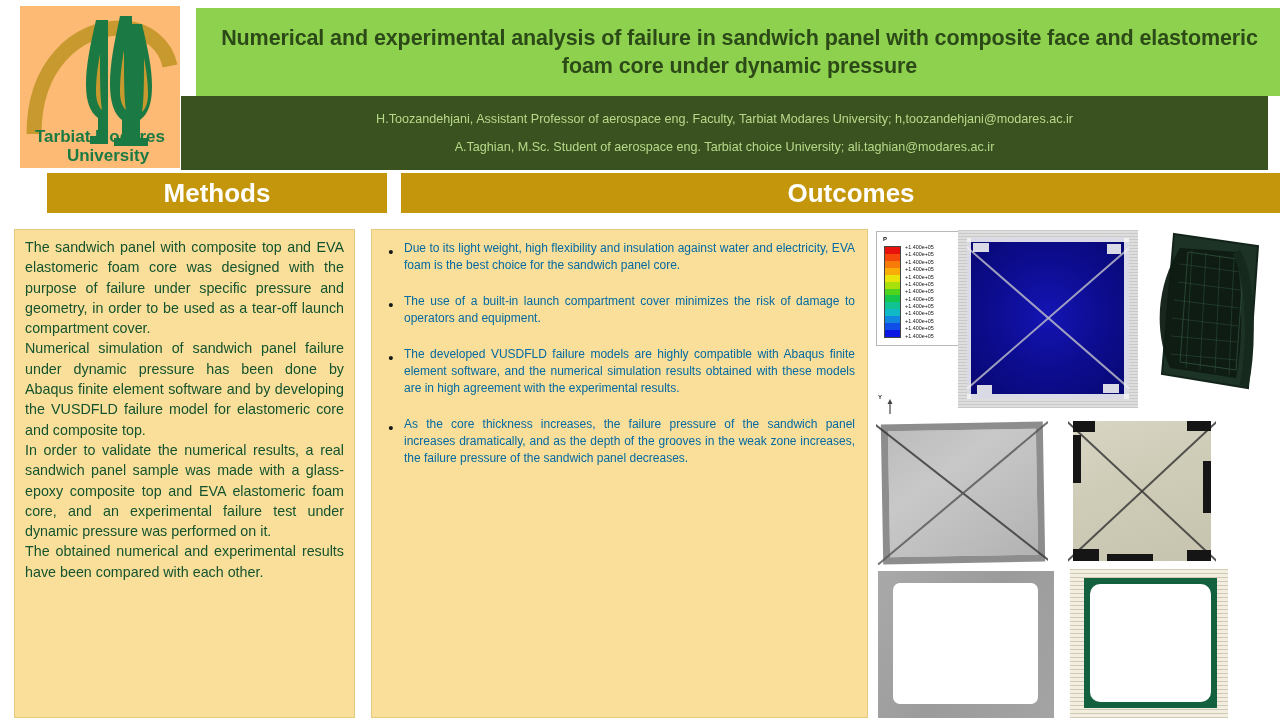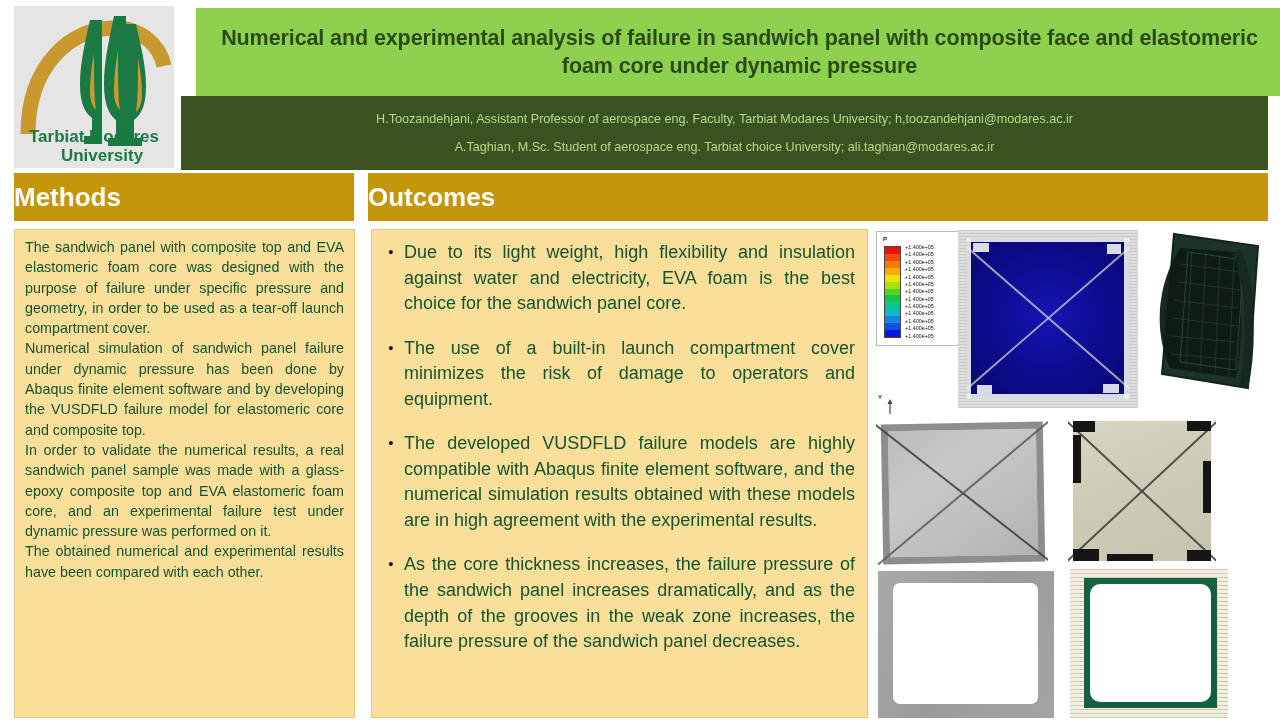--- a/index.html
+++ b/index.html
@@ -7,22 +7,22 @@
     width:1280px;height:720px;
     background:#ffffff;
     font-family:"Liberation Sans", sans-serif;
     overflow:hidden;
     position:relative;
   }
   .poster{position:absolute;left:0;top:0;width:1280px;height:720px;}
 
   
   .logo-box{
-    position:absolute;left:14px;top:6px;width:160px;height:162px;
-    background:#e5e5e5;
+    position:absolute;left:20px;top:6px;width:160px;height:162px;
+    background:#fdba74;
   }
   .logo-svg{display:block;width:160px;height:162px;}
 
   .title-bar{
     position:absolute;left:196px;top:8px;width:1087px;height:88px;
     background:#8ed14f;
     display:flex;align-items:center;justify-content:center;
   }
   .title-text{
     color:#2c4a17;
@@ -42,22 +42,22 @@
     color:#b9d98a;
     font-size:12.6px;
     text-align:center;
     line-height:1.15;
     white-space:nowrap;
   }
   .author-line.first{margin-bottom:14px;}
 
   
   .sec-bar{
-    position:absolute;height:48px;background:#c4960c;
-    display:flex;align-items:center;
+    position:absolute;height:40px;background:#c4960c;
+    display:flex;align-items:center;justify-content:center;margin-left:33px;
   }
   .sec-bar-label{
     color:#ffffff;font-size:26px;font-weight:bold;line-height:1;
   }
   #bar-methods{left:14px;top:173px;width:340px;}
   #bar-outcomes{left:368px;top:173px;width:900px;}
 
   
   .panel{
     position:absolute;background:#fadf9b;border:1px solid #e5c97f;
@@ -84,22 +84,22 @@
   .bullet-dot{
     flex:0 0 26px;
     font-size:15px;
     color:#1a1a1a;
     line-height:1.42;
     text-align:center;
     padding-top:1px;
   }
   .bullet-text{
     flex:1 1 auto;
-    font-size:18px;
-    color:#14532d;
+    font-size:12px;
+    color:#0369a1;
     line-height:1.42;
     text-align:justify;
     text-justify:inter-word;
   }
 
   
   .figures{
     position:absolute;left:872px;top:228px;width:408px;height:492px;
   }
 

